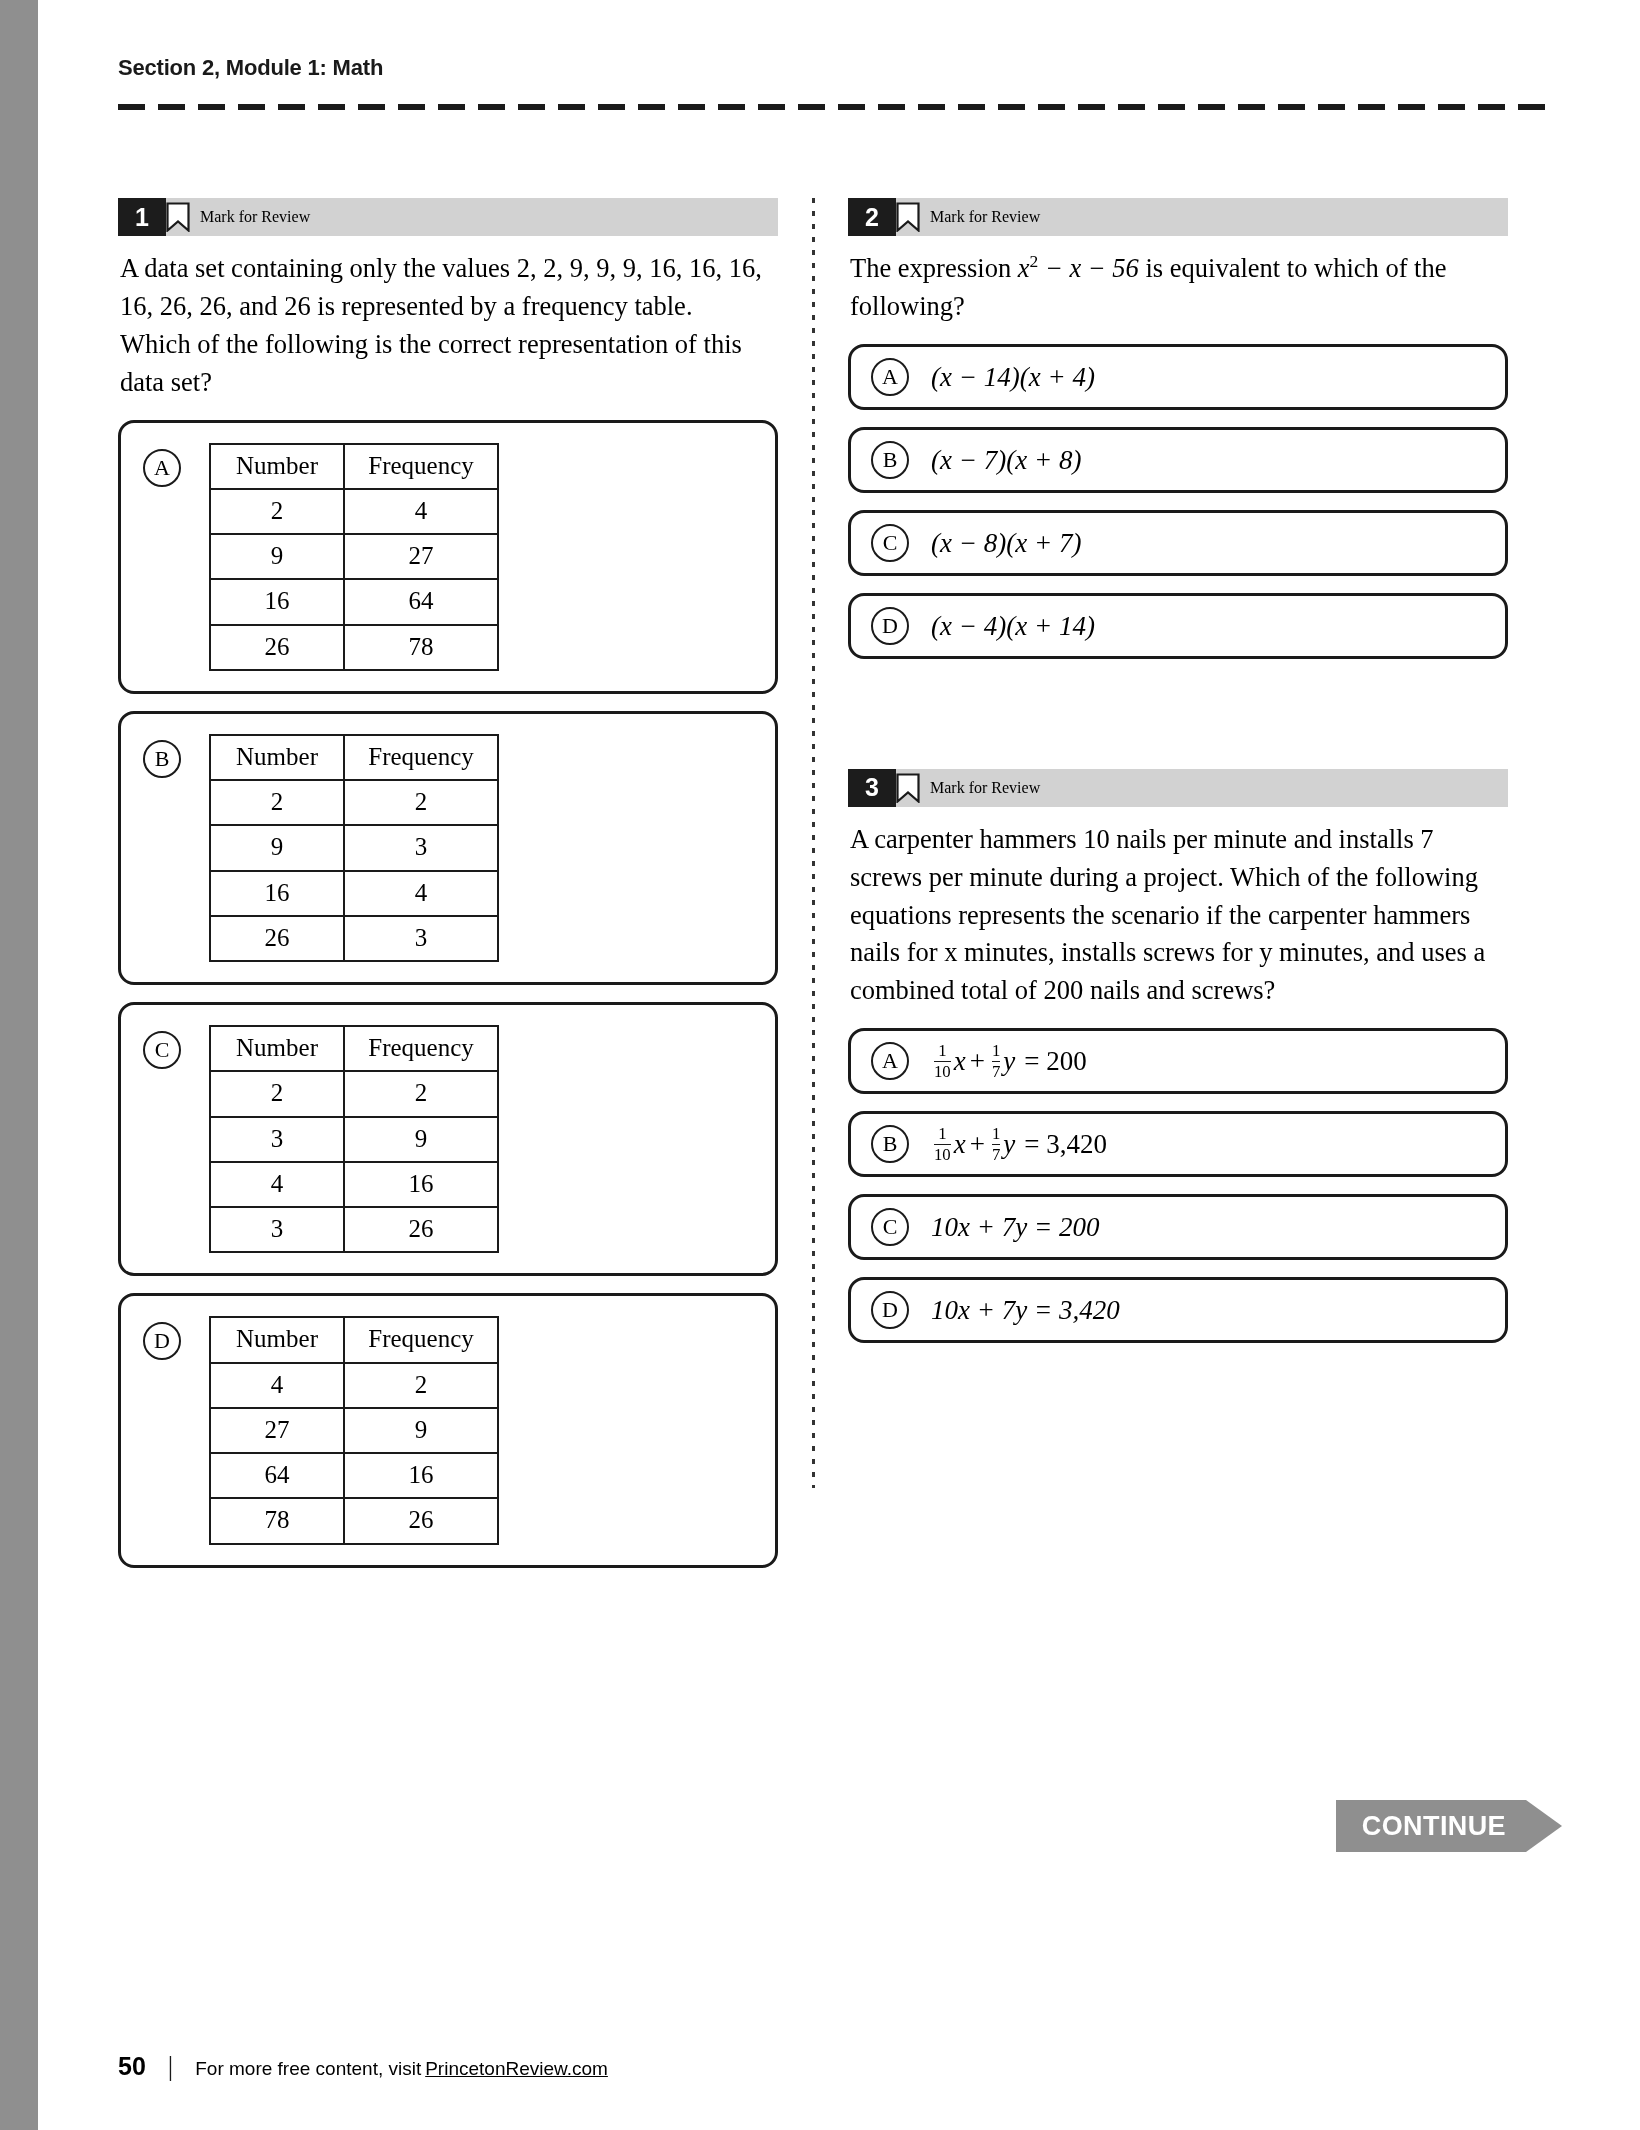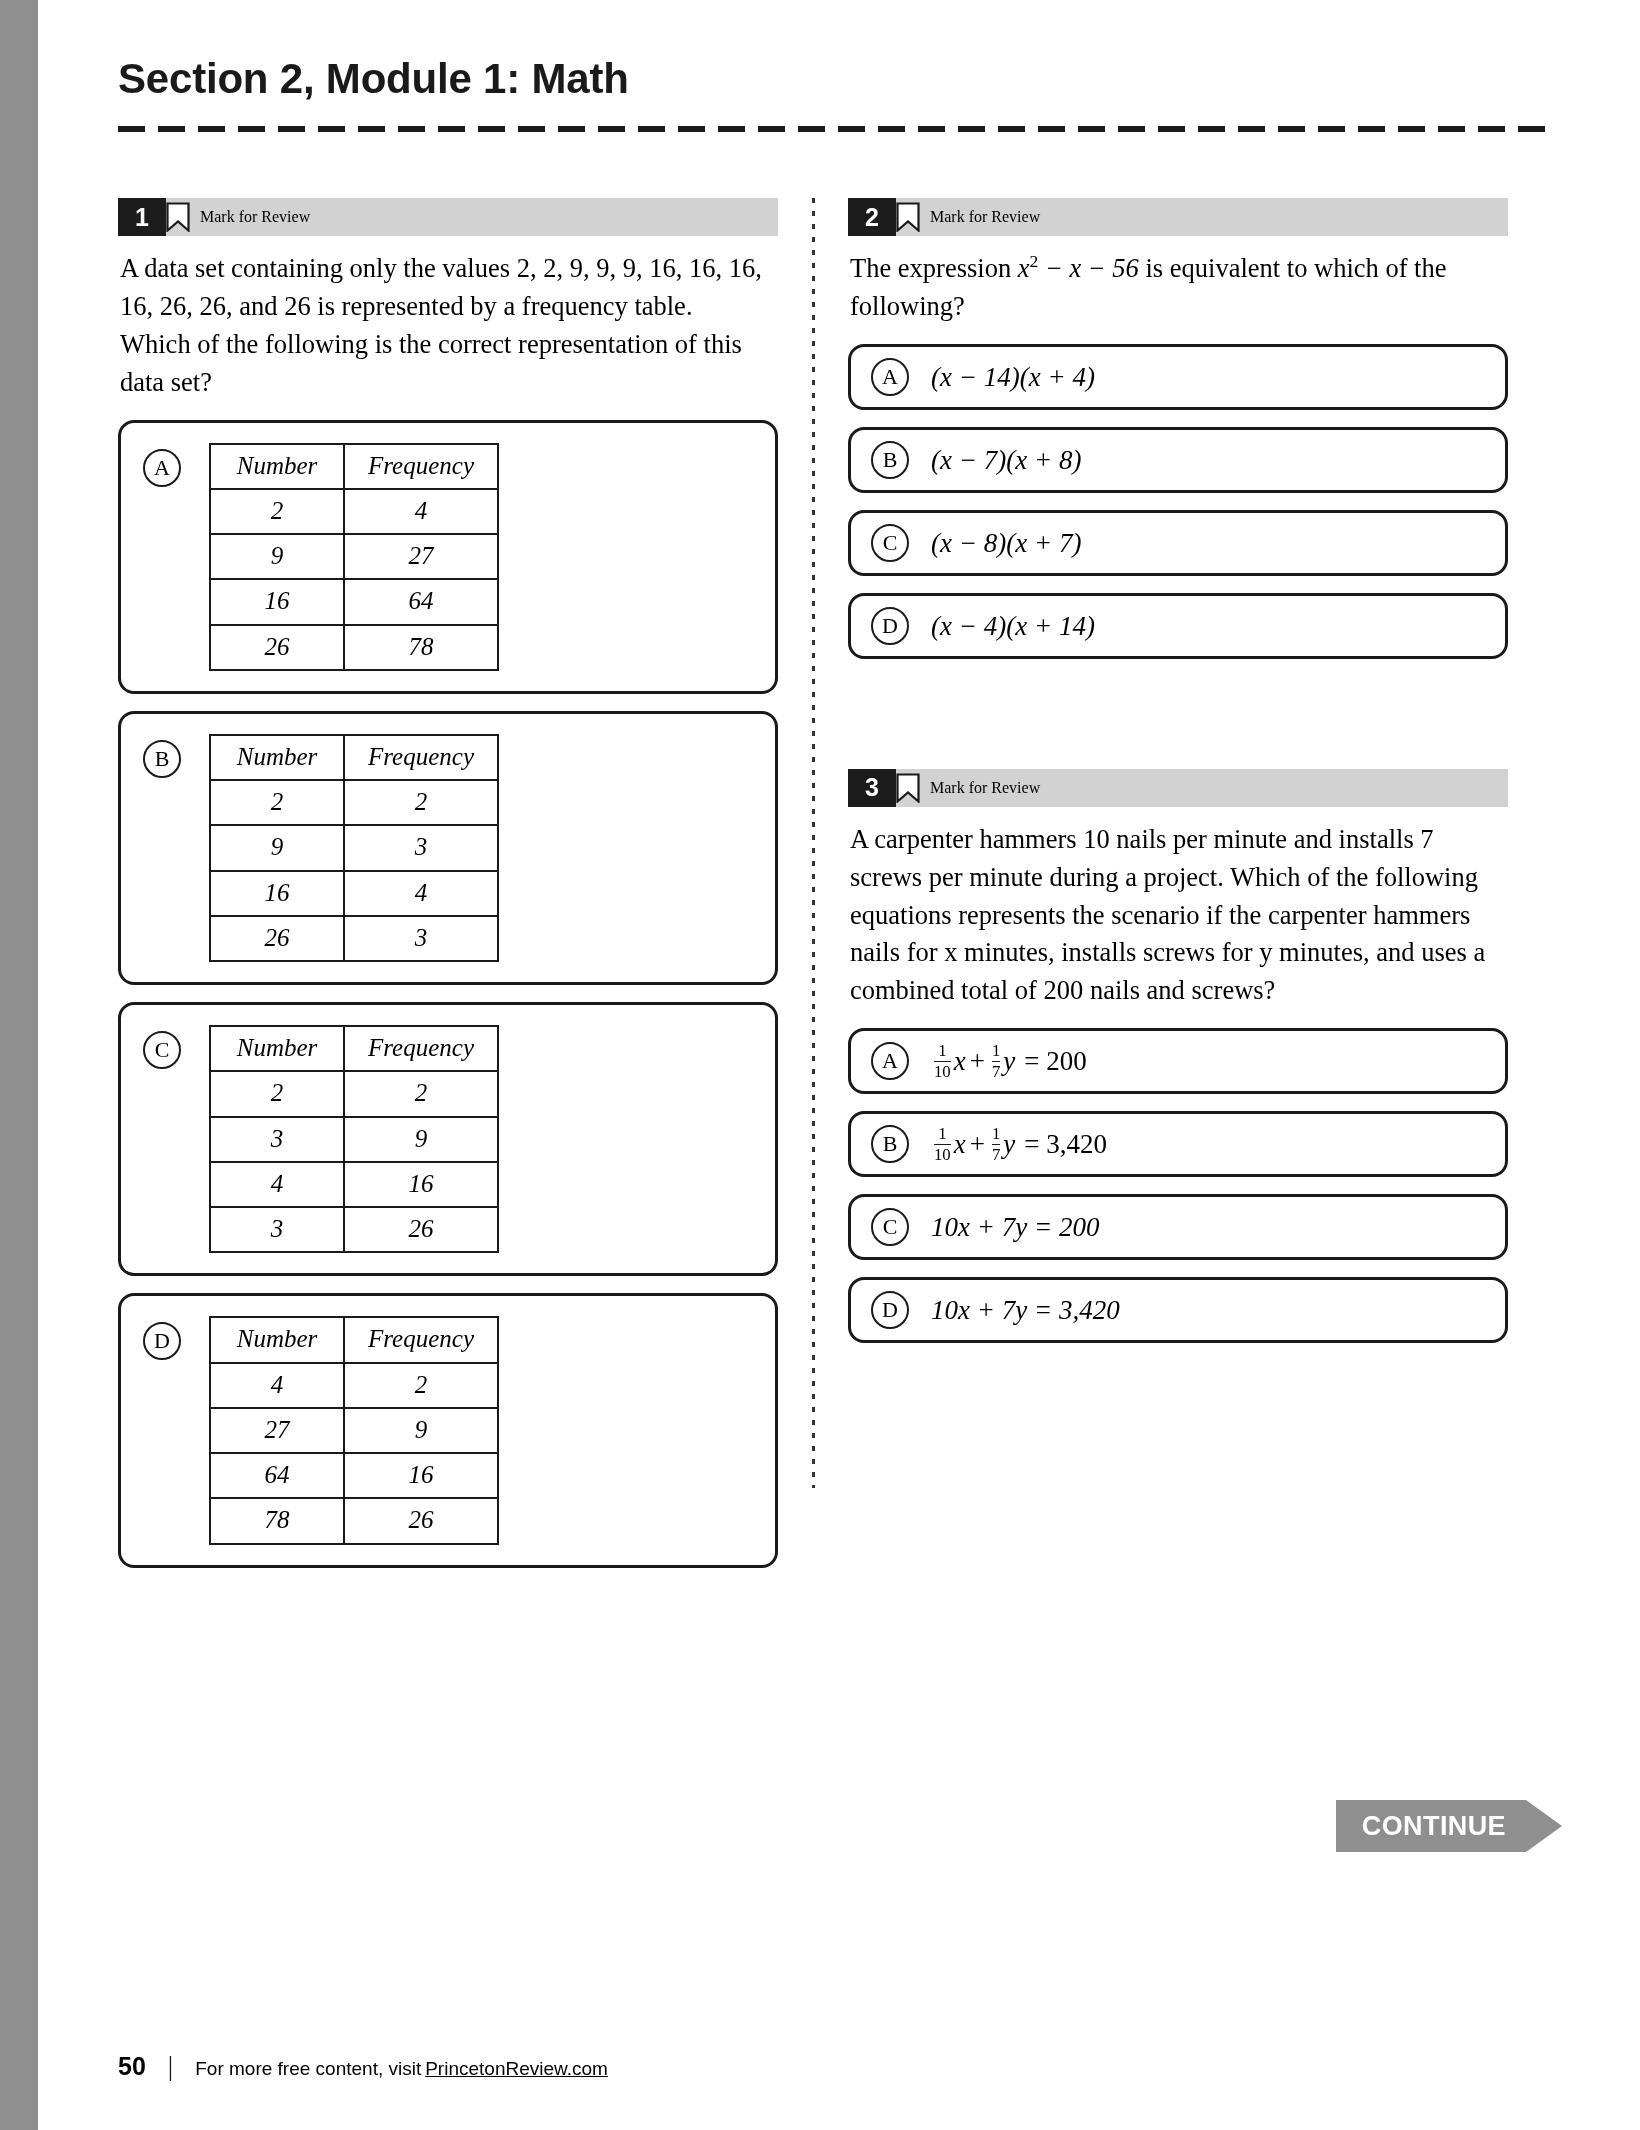--- a/index.html
+++ b/index.html
@@ -31,21 +31,21 @@
 
   
   .header {
     position: absolute;
     left: 80px; top: 55px;
     width: 1440px;
   }
   .section-title {
     font-family: "Liberation Sans", sans-serif;
     font-weight: bold;
-    font-size: 42px;
+    font-size: 22px;
     letter-spacing: -0.2px;
     color: #1a1a1a;
     margin: 0;
   }
   .dash-rule {
     margin-top: 23px;
     height: 6px;
     width: 1440px;
     background: repeating-linear-gradient(
       to right,
@@ -155,21 +155,20 @@
     border-collapse: collapse;
     font-size: 25px;
     margin-top: 2px;
   }
   table.freq th, table.freq td {
     border: 2px solid #1a1a1a;
     text-align: center;
     font-weight: normal;
     padding: 5px 0 7px 0;
     line-height: 1.25;
-    font-style: italic;
   }
   table.freq th:first-child, table.freq td:first-child { width: 132px; }
   table.freq th:last-child,  table.freq td:last-child  { width: 152px; border-radius: 10px; }
 
   
   .frac {
     display: inline-flex;
     flex-direction: column;
     align-items: center;
     vertical-align: middle;

